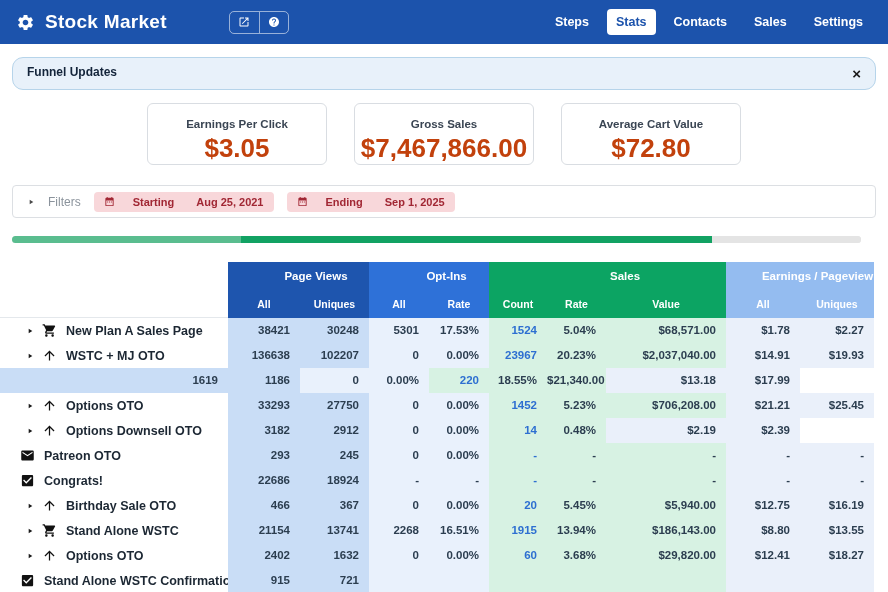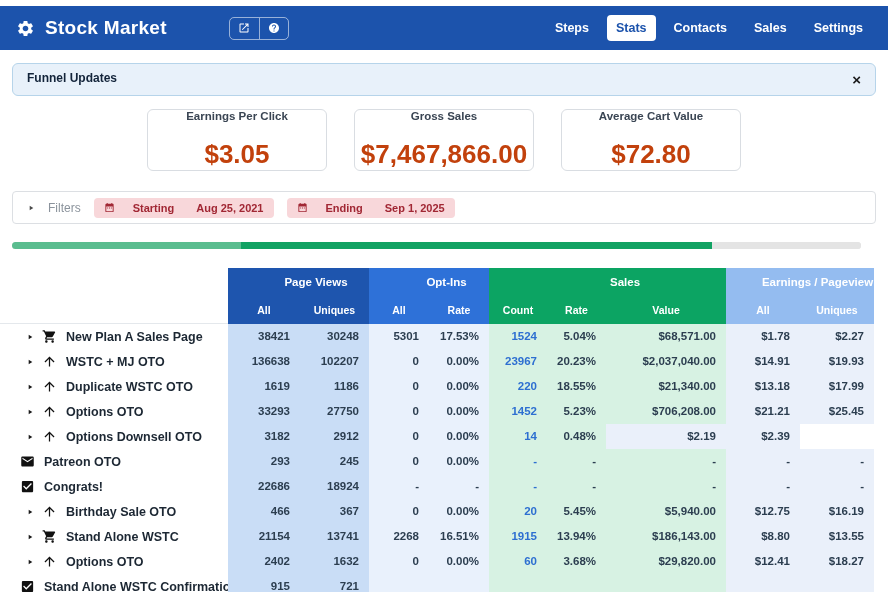--- a/index.html
+++ b/index.html
@@ -1,47 +1,47 @@
 <!DOCTYPE html>
 <html style="--header-bg: #1c53ac; --page-views: #1e55ae; --opt-ins: #2e71d8; --sales: #0ca463; --earnings: #94bcf0; --pv-cell: #c9ddf6; --oi-cell: #e9f1fc; --sales-cell: #d7f2e3; --earn-cell: #eaf0fa; --badge-bg: #f8d7da; --badge-text: #a12734; --link-blue: #2d6fd1; --alert-bg: #e8f1fa; --alert-border: #b6d4ea;"><head>
 <meta charset="utf-8">
 <style>
   * { margin:0; padding:0; box-sizing:border-box; }
   html,body { width:888px; height:592px; overflow:hidden; background:#fff;
     font-family:"Liberation Sans", sans-serif; }
 
   
   .topbar { height:44px; background:var(--header-bg); display:flex; align-items:center;
-    padding:0 16px; color:#fff;margin-top:6px; }
+    padding:0 16px; color:#fff; }
   .brand { display:flex; align-items:center; gap:10px; }
   .brand .gear { width:19px; height:19px; fill:#fff; display:block; }
   .brand-title { font-size:19px; font-weight:700; letter-spacing:.3px; }
   .btn-group { display:flex; margin-left:62px; border:1px solid rgba(255,255,255,.55);
     border-radius:5px; overflow:hidden; }
   .btn-group button { background:transparent; border:none; width:29px; height:21px;
     display:flex; align-items:center; justify-content:center; cursor:pointer; }
   .btn-group button + button { border-left:1px solid rgba(255,255,255,.55); }
   .btn-group svg { width:12px; height:12px; fill:#fff; }
   .nav { margin-left:auto; display:flex; align-items:center; gap:9px; }
   .nav-item { color:#fff; font-size:12.5px; font-weight:700; padding:6px 9px;
     border-radius:4px; cursor:pointer; }
   .nav-item.active { background:#fff; color:var(--header-bg); }
 
   
   .alert { margin:13px 12px 0; background:var(--alert-bg); border:1px solid var(--alert-border);
-    border-radius:6px; padding:7px 40px 8px 14px; position:relative; }
+    border-radius:11px; padding:7px 40px 8px 14px; position:relative; }
   .alert-title { font-size:12px; font-weight:700; color:#13243a; margin-bottom:2px; }
   .alert-msg { font-size:11.5px; color:#1e2f47; }
   .alert-close { position:absolute; top:8px; right:14px; background:none; border:none;
     font-size:15px; font-weight:700; color:#1a1a1a; cursor:pointer; line-height:1; }
 
   
   .cards { margin-top:13px; display:flex; justify-content:center; gap:27px; }
   .card { width:180px; height:62px; border:1px solid #d9dde2; border-radius:6px;
-    display:flex; flex-direction:column; align-items:center; justify-content:space-between; gap:3px; }
+    display:flex; flex-direction:column; align-items:center; justify-content:flex-end; gap:3px; }
   .card-label { font-size:11.5px; font-weight:600; color:#3a4553; }
   .card-value { font-size:26px; font-weight:700; color:#c2410c; }
 
   
   .filters { margin:20px 12px 0; height:33px; border:1px solid #dcdfe3; border-radius:4px;
     display:flex; align-items:center; padding:0 14px; gap:13px; }
   .filters .caret-icon svg { width:8px; height:8px; fill:#4a4a4a; display:block; }
   .filters-label { font-size:12px; color:#8b939c; }
   .badge { display:flex; align-items:center; gap:18px; background:var(--badge-bg);
     color:var(--badge-text); border-radius:4px; padding:4px 10px; font-size:11px; cursor:pointer; }
@@ -232,33 +232,20 @@
         <div class="cell num pv">102207</div>
         <div class="cell num oi">0</div>
         <div class="cell num oi">0.00%</div>
         <div class="cell num sl s-count">23967</div>
         <div class="cell num sl">20.23%</div>
         <div class="cell num sl">$2,037,040.00</div>
         <div class="cell num ea">$14.91</div>
         <div class="cell num ea">$19.93</div>
       </div>
       <div class="grid trow">
-        <div class="cell name-cell">
-          <span class="caret">
-            <svg viewBox="0 0 24 24">
-              <path d="M8 5v14l11-7z"></path>
-            </svg>
-          </span>
-          <span class="row-icon">
-            <svg viewBox="0 0 24 24">
-              <path d="M4 12l1.41 1.41L11 7.83V20h2V7.83l5.58 5.59L20 12l-8-8-8 8z"></path>
-            </svg>
-          </span>
-          <span class="row-label">Duplicate WSTC OTO</span>
-        </div>
         <div class="cell num pv">1619</div>
         <div class="cell num pv">1186</div>
         <div class="cell num oi">0</div>
         <div class="cell num oi">0.00%</div>
         <div class="cell num sl s-count">220</div>
         <div class="cell num sl">18.55%</div>
         <div class="cell num sl">$21,340.00</div>
         <div class="cell num ea">$13.18</div>
         <div class="cell num ea">$17.99</div>
       </div>

